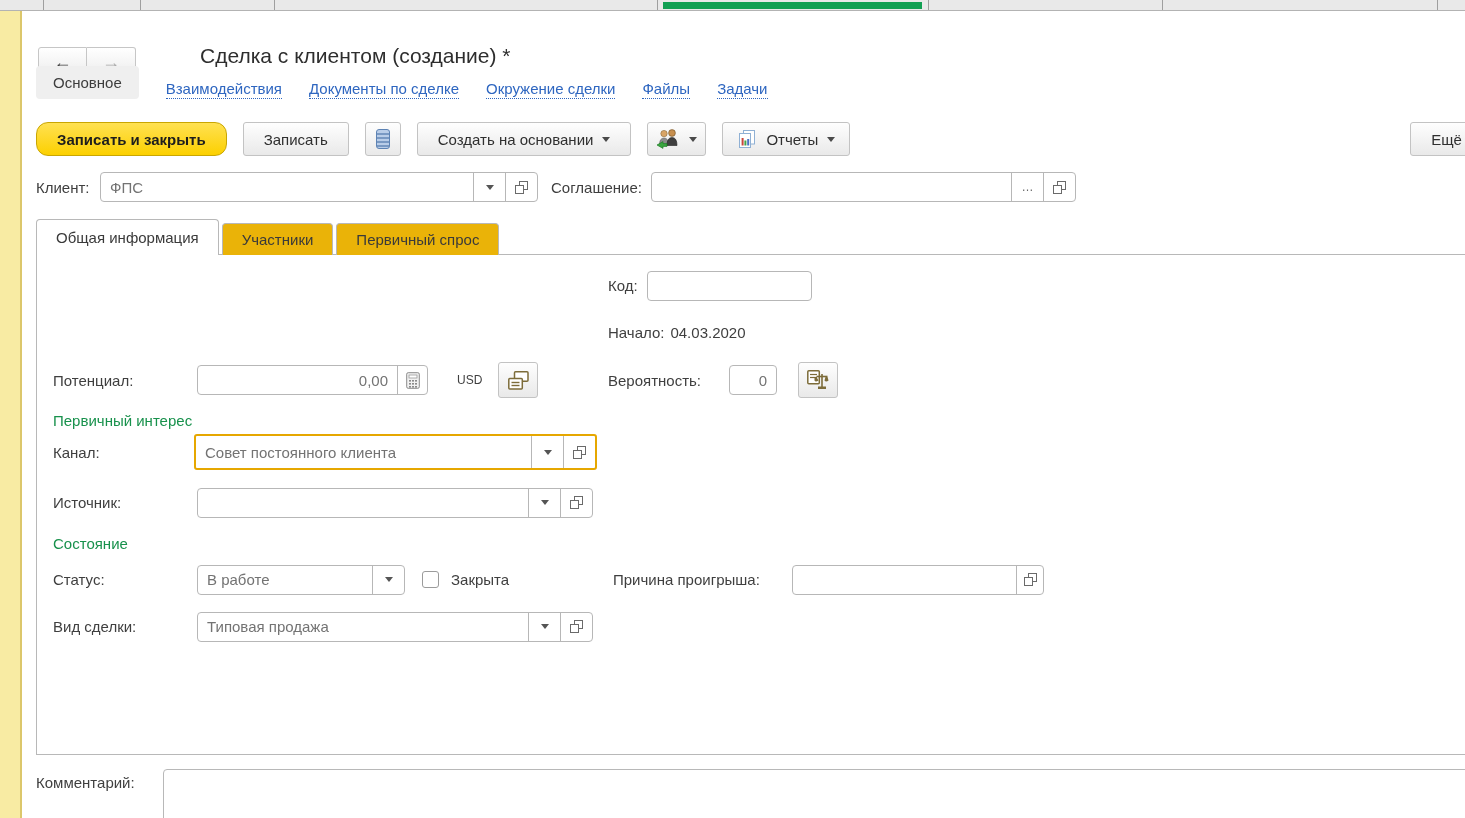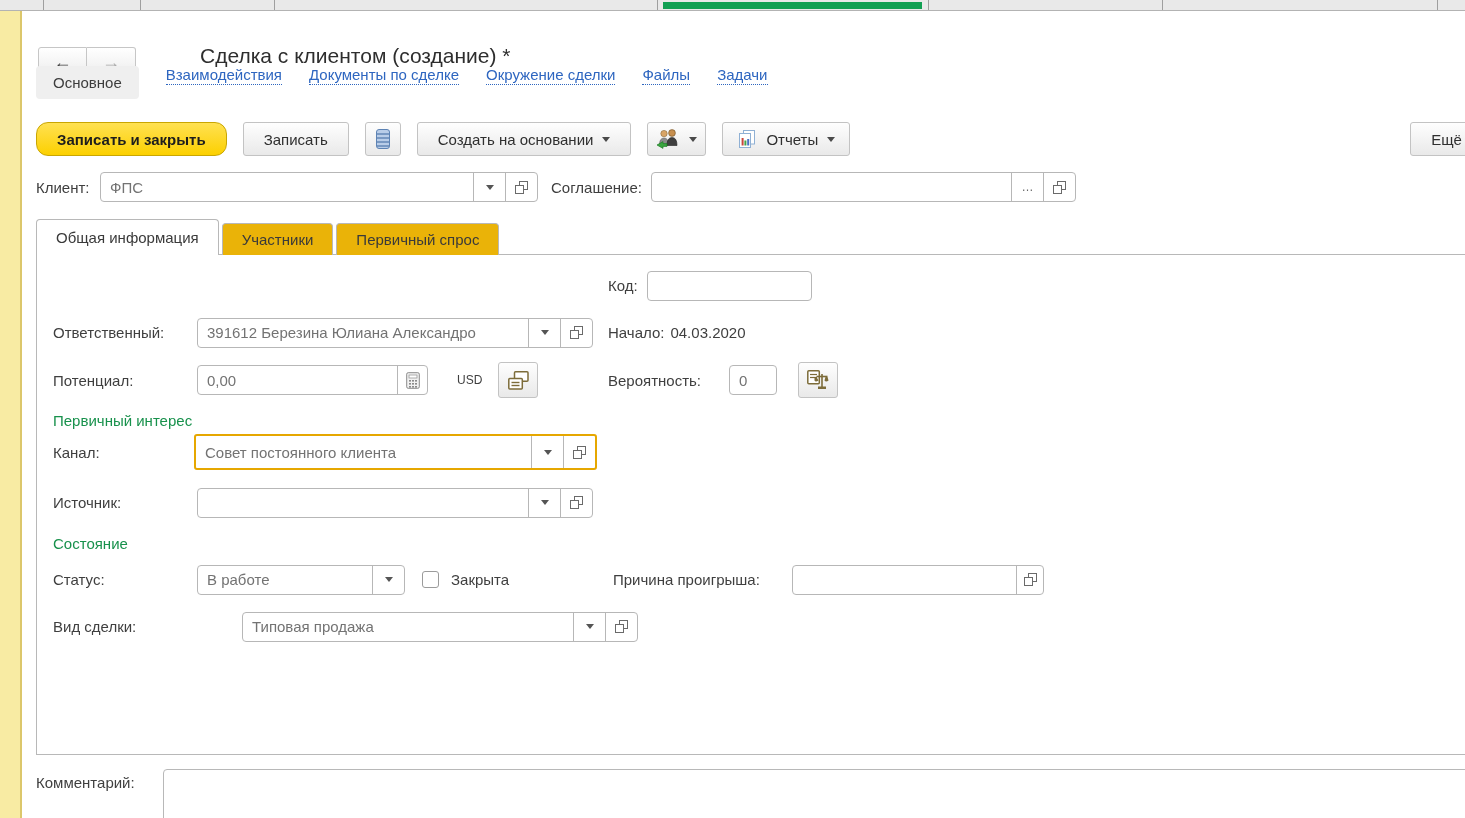--- a/index.html
+++ b/index.html
@@ -17,40 +17,40 @@
   
   .nav-group{position:absolute;left:38px;top:47px;display:flex;}
   .nav-btn{width:49px;height:30px;background:linear-gradient(#ffffff,#ececec);border:1px solid #c6c6c6;
            display:flex;align-items:center;justify-content:center;font-size:18px;color:#3d3d3d;cursor:pointer;box-sizing:border-box;}
   .nav-btn.back{border-radius:3px 0 0 3px;}
   .nav-btn.fwd{border-radius:0 3px 3px 0;border-left:none;color:#a9a9a9;}
 
   .page-title{position:absolute;left:200px;top:44px;font-size:21px;color:#2e2e2e;white-space:nowrap;}
 
   
-  .nav-row{position:absolute;left:36px;top:66px;height:33px;display:flex;align-items:flex-start;gap:27px;white-space:nowrap;}
+  .nav-row{position:absolute;left:36px;top:66px;height:33px;display:flex;align-items:flex-end;gap:27px;white-space:nowrap;}
   .nav-chip{background:#efefef;border-radius:4px;padding:0 17px;height:33px;line-height:33px;color:#3d3d3d;cursor:pointer;}
   .nav-link{color:var(--link-blue,#2E66C0);border-bottom:1px dotted var(--link-blue,#2E66C0);line-height:18px;cursor:pointer;}
 
   
   .toolbar{position:absolute;left:36px;top:122px;display:flex;align-items:center;gap:16px;}
   .btn{height:34px;background:linear-gradient(#fefefe,#e9e9e9);border:1px solid #c3c3c3;border-radius:3px;
        display:inline-flex;align-items:center;justify-content:center;padding:0 20px;color:#2f2f2f;font-size:15px;
        cursor:pointer;box-sizing:border-box;white-space:nowrap;}
   .btn.primary{background:linear-gradient(#ffe152,var(--primary-yellow,#FCD000));border-color:#C9A602;font-weight:bold;color:#1d1d1d;border-radius:12px;}
   .btn.icononly{padding:0;width:36px;}
   .btn.iconwide{padding:0 8px;}
   .caret{width:0;height:0;border-left:4px solid transparent;border-right:4px solid transparent;border-top:5px solid #4a4a4a;margin-left:9px;}
   .btn-more{position:absolute;right:-18px;top:122px;width:73px;}
 
   
   .lab{color:#3f3f3f;white-space:nowrap;}
   .fld{display:flex;align-items:stretch;height:30px;background:#fff;border:1px solid #b7b7b7;border-radius:4px;box-sizing:border-box;}
   .fld input{border:none;outline:none;background:transparent;flex:1;min-width:0;padding:0 9px;font:inherit;color:#737373;}
-  .fld input.num{text-align:left;}
+  .fld input.num{text-align:right;}
   .fsep{width:1px;background:#b7b7b7;}
   .fbtn{width:31px;display:flex;align-items:center;justify-content:center;color:#666;cursor:pointer;font-size:12px;}
   .tri{width:0;height:0;border-left:4px solid transparent;border-right:4px solid transparent;border-top:5px solid #555;}
   .fld.focused{border:2px solid var(--focus-gold,#E6A700);border-radius:3px;}
 
   .row-client{position:absolute;left:36px;top:172px;display:flex;align-items:center;}
 
   
   .tabstrip{position:absolute;left:36px;top:219px;display:flex;align-items:flex-end;z-index:3;}
   .tab{height:32px;background:#eab308;border:1px solid #b8b8b8;border-bottom:none;border-radius:4px 4px 0 0;
@@ -199,39 +199,20 @@
 
   <div class="panel">
 
     <div class="prow" style="left:571px;top:15px;">
       <span class="lab" style="margin-right:9px">Код:</span>
       <div class="fld" style="width:165px">
         <input value="" style="">
       </div>
     </div>
 
-    <div class="prow" style="left:16px;top:62px;">
-      <span class="lab w">Ответственный:</span>
-      <div class="fld" style="width:396px">
-        <input value="391612 Березина Юлиана Александро" style="">
-        <div class="fsep"></div>
-        <div class="fbtn">
-            <span class="tri"></span>
-          </div>
-        <div class="fsep"></div>
-        <div class="fbtn">
-          <span>
-            <svg width="13" height="13" viewBox="0 0 13 13">
-              <rect x="4.5" y="0.5" width="8" height="8" fill="#fff" stroke="#6a6a6a"></rect>
-              <rect x="0.5" y="4.5" width="8" height="8" fill="#fff" stroke="#6a6a6a"></rect>
-            </svg>
-          </span>
-        </div>
-      </div>
-    </div>
     <div class="prow" style="left:571px;top:62px;">
       <span class="lab" style="margin-right:6px">Начало:</span>
       <span class="lab">04.03.2020</span>
     </div>
 
     <div class="prow" style="left:16px;top:107px;height:36px;">
       <span class="lab w">Потенциал:</span>
       <div class="fld" style="width:231px">
         <input class="num" value="0,00" style="">
         <div class="fsep"></div>
@@ -353,21 +334,21 @@
           <span>
             <svg width="13" height="13" viewBox="0 0 13 13">
               <rect x="4.5" y="0.5" width="8" height="8" fill="#fff" stroke="#6a6a6a"></rect>
               <rect x="0.5" y="4.5" width="8" height="8" fill="#fff" stroke="#6a6a6a"></rect>
             </svg>
           </span>
         </div>
       </div>
     </div>
 
-    <div class="prow" style="left:16px;top:356px;gap:45px;">
+    <div class="prow" style="left:16px;top:356px;">
       <span class="lab w">Вид сделки:</span>
       <div class="fld" style="width:396px">
         <input value="Типовая продажа" style="">
         <div class="fsep"></div>
         <div class="fbtn">
             <span class="tri"></span>
           </div>
         <div class="fsep"></div>
         <div class="fbtn">
           <span>

